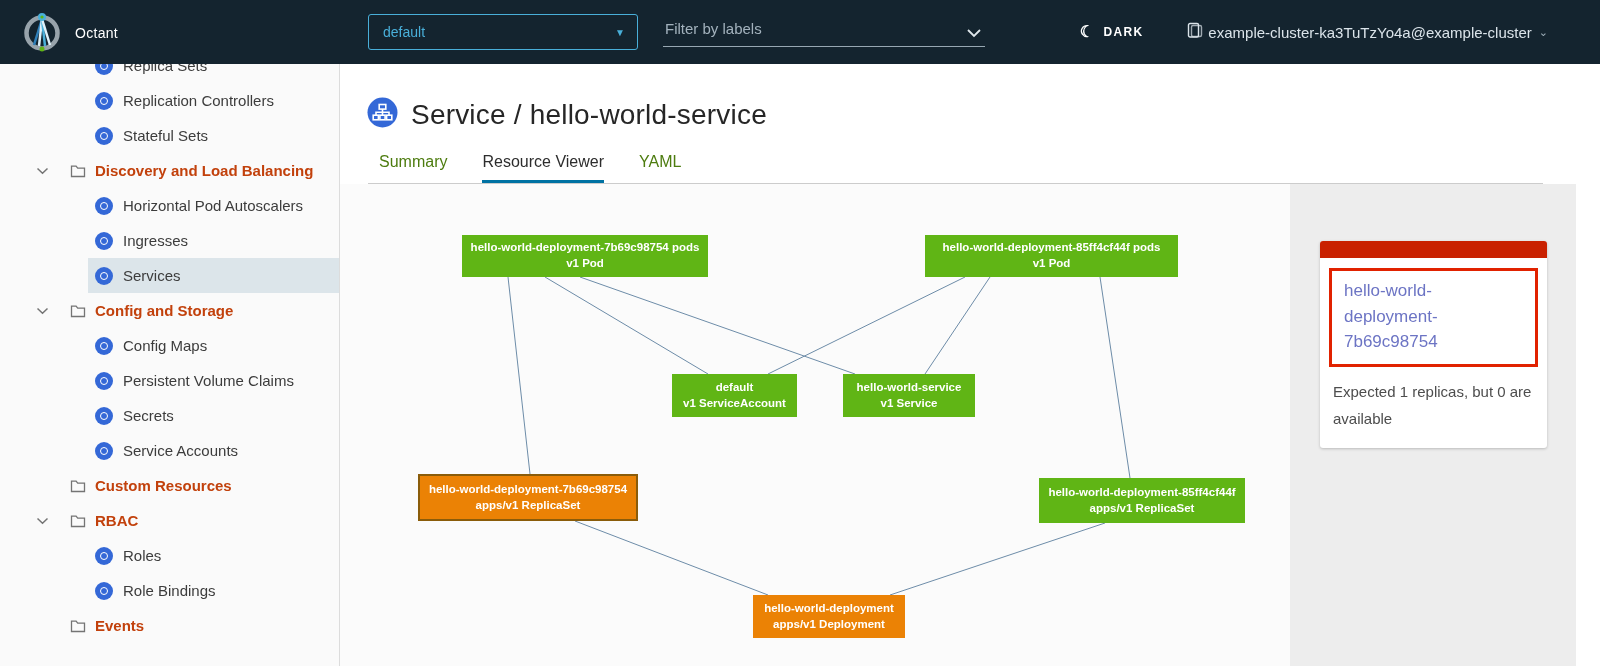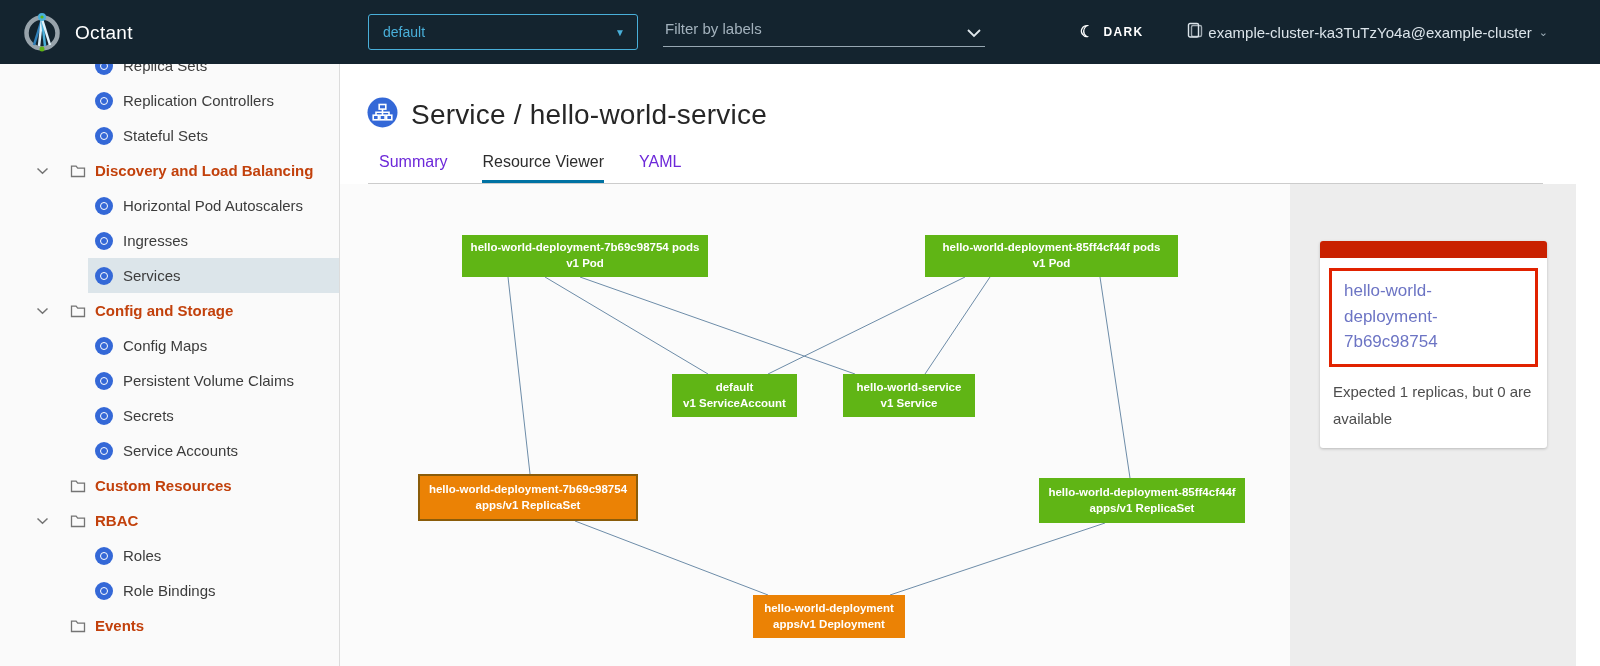--- a/index.html
+++ b/index.html
@@ -6,21 +6,21 @@
   html,body { margin:0; padding:0; }
   body {
     width:1600px; height:666px; position:relative; overflow:hidden;
     font-family:"Liberation Sans", sans-serif; background:#fff;
   }
 
   
   .app-header { position:absolute; top:0; left:0; width:1600px; height:64px;
     background:var(--header-bg); z-index:50; }
   .brand { position:absolute; left:22px; top:9px; display:flex; align-items:center; }
-  .brand-name { color:#fff; font-size:19px; margin-left:13px; letter-spacing:.3px; }
+  .brand-name { color:#fff; font-size:14px; margin-left:13px; letter-spacing:.3px; }
   .ns-select { position:absolute; left:368px; top:14px; width:270px; height:36px;
     border:1px solid var(--accent-blue); border-radius:3px; display:flex; align-items:center;
     justify-content:space-between; padding:0 12px 0 14px; color:var(--accent-blue);
     font-size:14px; cursor:pointer; }
   .ns-caret { font-size:10px; color:var(--accent-blue); }
   .filter-wrap { position:absolute; left:663px; top:16px; width:322px; height:34px; }
   .filter-wrap input { width:100%; background:transparent; border:none;
     border-bottom:1px solid #97a7b2; color:#cfd8de; font-size:15px;
     padding:4px 26px 9px 2px; outline:none; }
   .filter-wrap input::placeholder { color:#a3b2bd; }
@@ -48,21 +48,21 @@
   .k8s-icon::after { content:""; position:absolute; inset:5px;
     border:1.5px solid #fff; border-radius:50%; }
   .nav-label { font-size:15px; color:#3c3c3c; white-space:nowrap; }
   .nav-row.group .nav-label { font-weight:bold; color:#c2410c; }
 
   
   .main { position:absolute; left:340px; top:64px; right:0; bottom:0; background:#fff; }
   .page-head { position:absolute; top:33px; left:27px; display:flex; align-items:center; gap:13px; }
   .page-title { font-size:28px; font-weight:400; color:#262626; margin:0; letter-spacing:.2px; }
   .tabs { position:absolute; top:88px; left:39px; display:flex; }
-  .tab { font-size:16px; color:#6d28d9; margin-right:35px; padding-bottom:8px;
+  .tab { font-size:16px; color:#4d7c0f; margin-right:35px; padding-bottom:8px;
     line-height:20px; cursor:pointer; }
   .tab.active { color:#2d2d2d; border-bottom:3px solid var(--tab-underline); }
   .tabs-divider { position:absolute; top:119px; left:28px; width:1175px; height:1px; background:#ccc; }
 
   .viewer { position:absolute; top:120px; left:0; right:0; bottom:0; }
   .graph-canvas { position:absolute; left:0; top:0; width:950px; height:100%; background:#fbfbfb; }
   #edges { position:absolute; left:0; top:0; }
   .node { position:absolute; display:flex; flex-direction:column; align-items:center;
     justify-content:center; color:#fff; font-size:11.5px; font-weight:bold;
     text-align:center; line-height:1.35; cursor:pointer; padding:18px 6px; }

